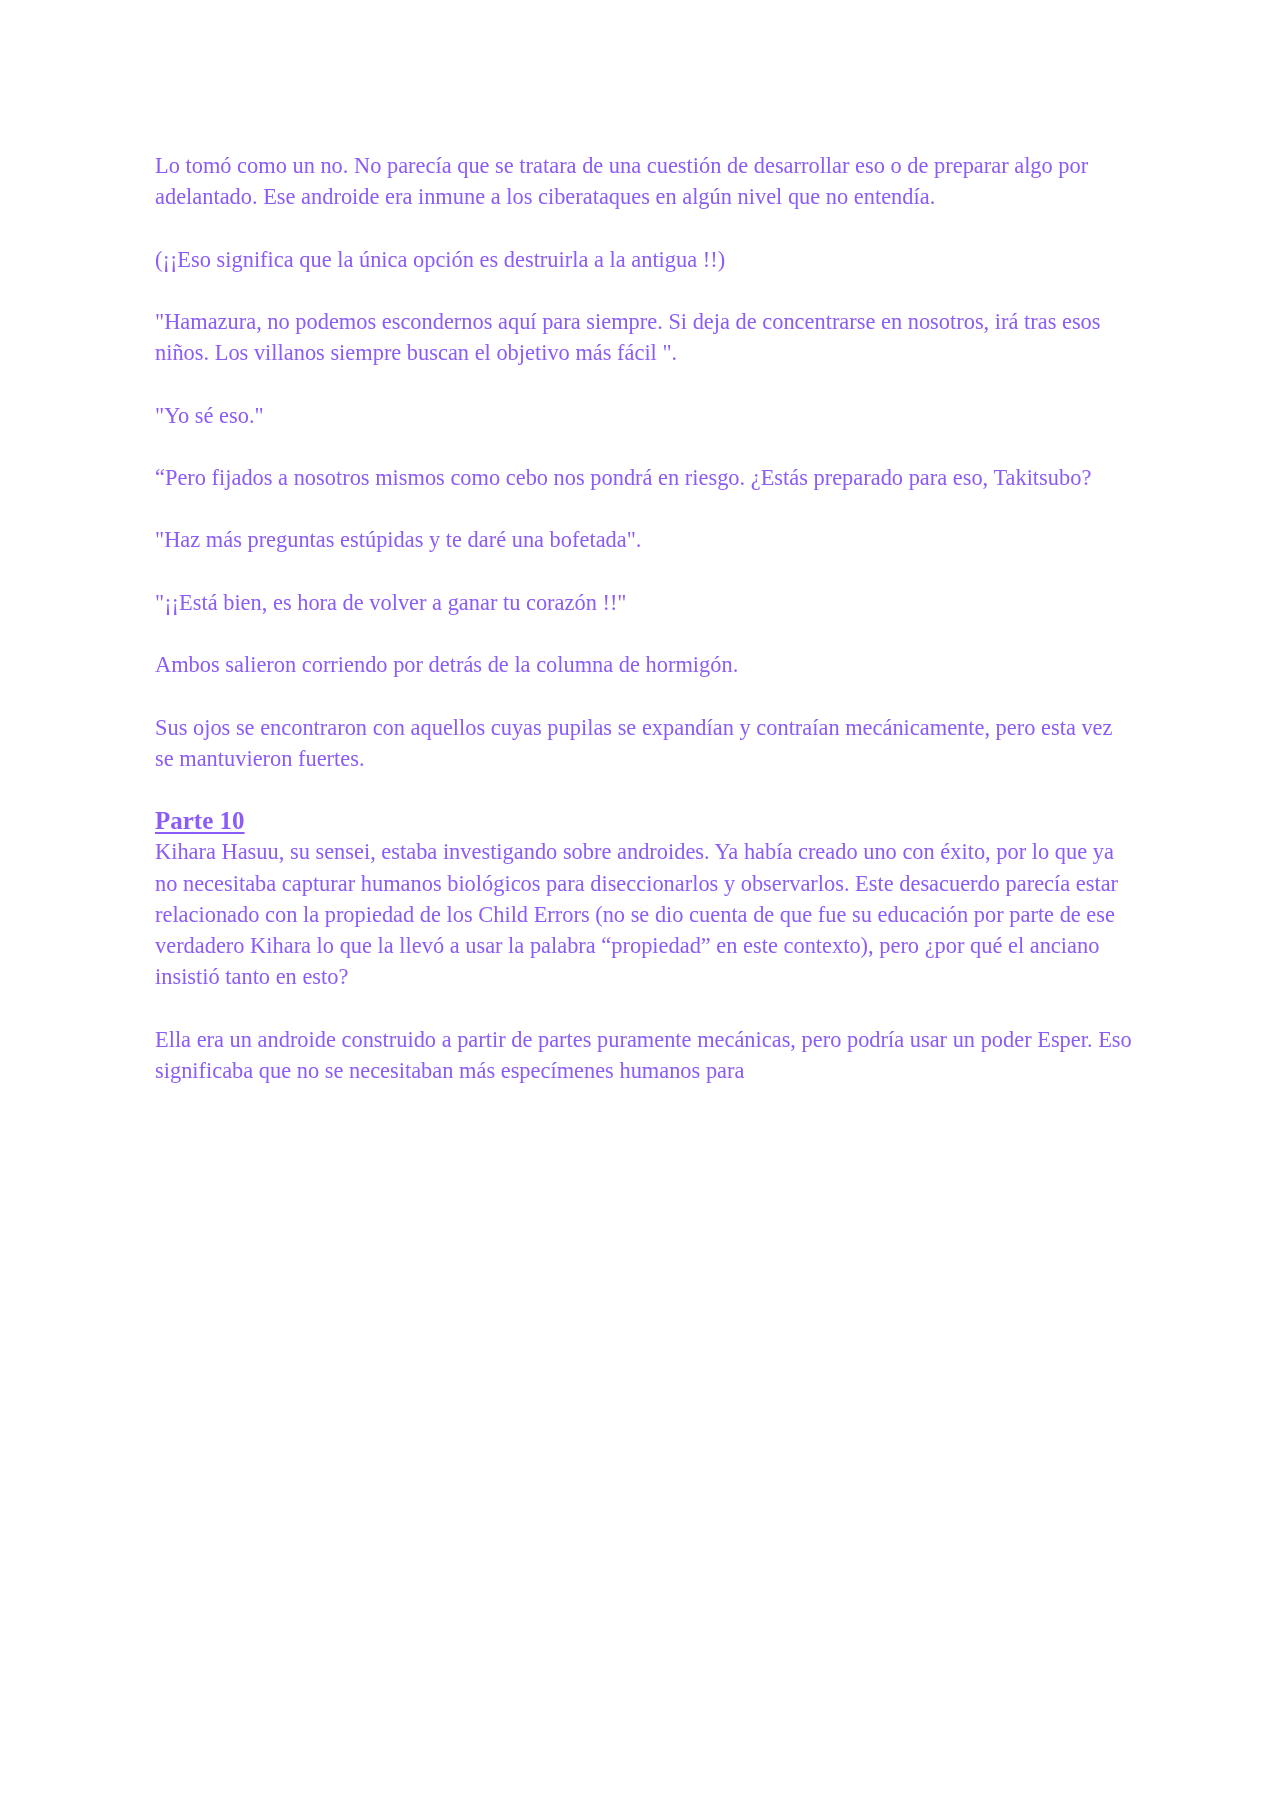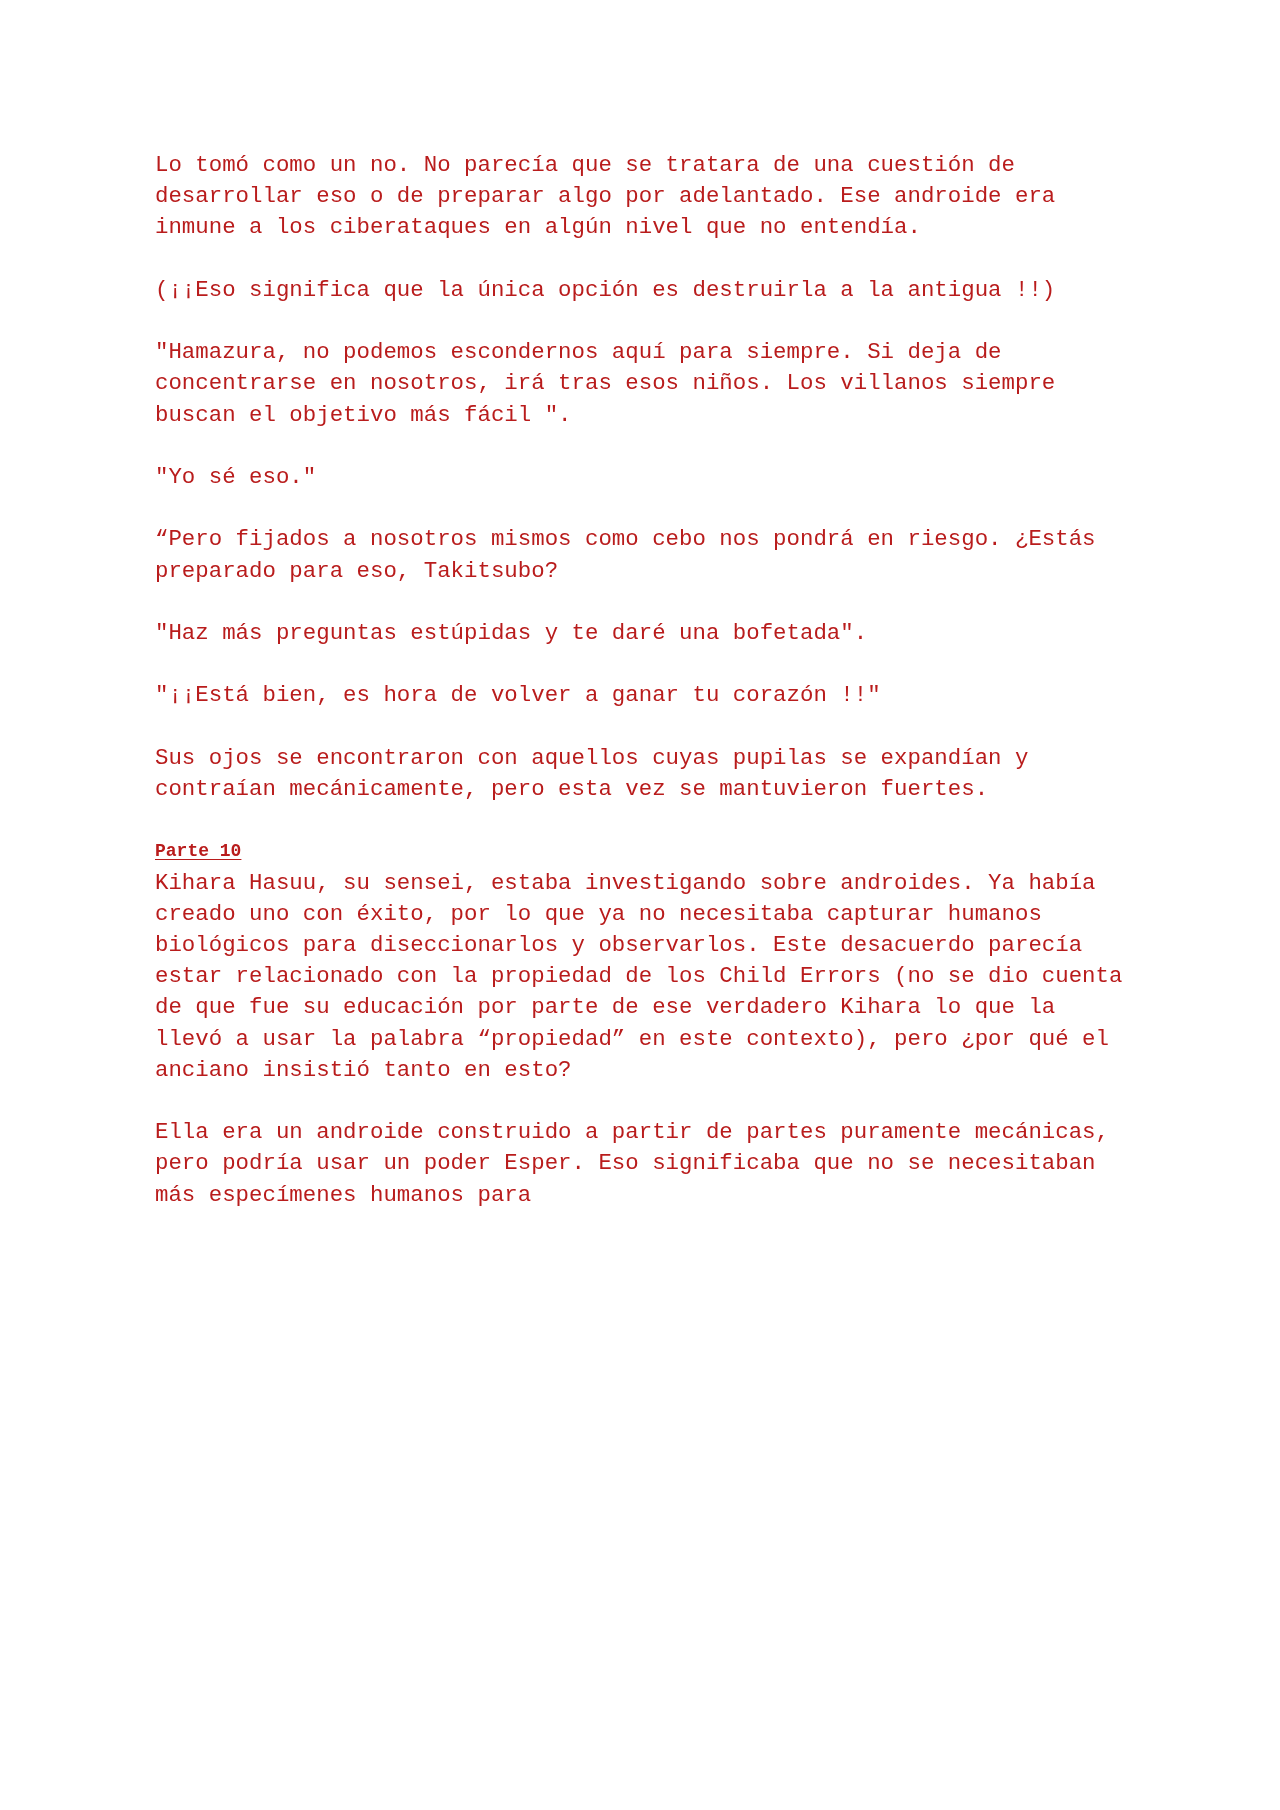--- a/index.html
+++ b/index.html
@@ -11,24 +11,24 @@
       width: 1280px;
       height: 1810px;
       overflow: hidden;
       position: relative;
     }
     .page {
       position: absolute;
       left: 155px;
       top: 150px;
       width: 980px;
-      font-family: Liberation Mono, monospace;
+      font-family: Liberation Serif, serif;
       font-size: 22.4px;
       line-height: 31.2px;
-      color: #b91c1c;
+      color: #8b5cf6;
     }
     .para {
       margin: 0 0 31.2px 0;
       white-space: normal;
     }
     .heading {
       margin: 0;
       font-weight: bold;
       text-decoration: underline;
       text-underline-offset: 3px;
@@ -41,17 +41,18 @@
 <body>
 
 <div class="page">
   <p class="para">Lo tomó como un no. No parecía que se tratara de una cuestión de desarrollar eso o de preparar algo por adelantado. Ese androide era inmune a los ciberataques en algún nivel que no entendía.</p>
   <p class="para">(¡¡Eso significa que la única opción es destruirla a la antigua !!)</p>
   <p class="para">"Hamazura, no podemos escondernos aquí para siempre. Si deja de concentrarse en nosotros, irá tras esos niños. Los villanos siempre buscan el objetivo más fácil ".</p>
   <p class="para">"Yo sé eso."</p>
   <p class="para">“Pero fijados a nosotros mismos como cebo nos pondrá en riesgo. ¿Estás preparado para eso, Takitsubo?</p>
   <p class="para">"Haz más preguntas estúpidas y te daré una bofetada".</p>
   <p class="para">"¡¡Está bien, es hora de volver a ganar tu corazón !!"</p>
+  <p class="para">Ambos salieron corriendo por detrás de la columna de hormigón.</p>
   <p class="para">Sus ojos se encontraron con aquellos cuyas pupilas se expandían y contraían mecánicamente, pero esta vez se mantuvieron fuertes.</p>
-  <h2 class="heading" style="font-size:18px;line-height:31.2px;">Parte 10</h2>
+  <h2 class="heading" style="font-size:25px;line-height:31.2px;">Parte 10</h2>
   <p class="para">Kihara Hasuu, su sensei, estaba investigando sobre androides. Ya había creado uno con éxito, por lo que ya no necesitaba capturar humanos biológicos para diseccionarlos y observarlos. Este desacuerdo parecía estar relacionado con la propiedad de los Child Errors (no se dio cuenta de que fue su educación por parte de ese verdadero Kihara lo que la llevó a usar la palabra “propiedad” en este contexto), pero ¿por qué el anciano insistió tanto en esto?</p>
   <p class="para">Ella era un androide construido a partir de partes puramente mecánicas, pero podría usar un poder Esper. Eso significaba que no se necesitaban más especímenes humanos para</p>
 </div>
 
 </body></html>

